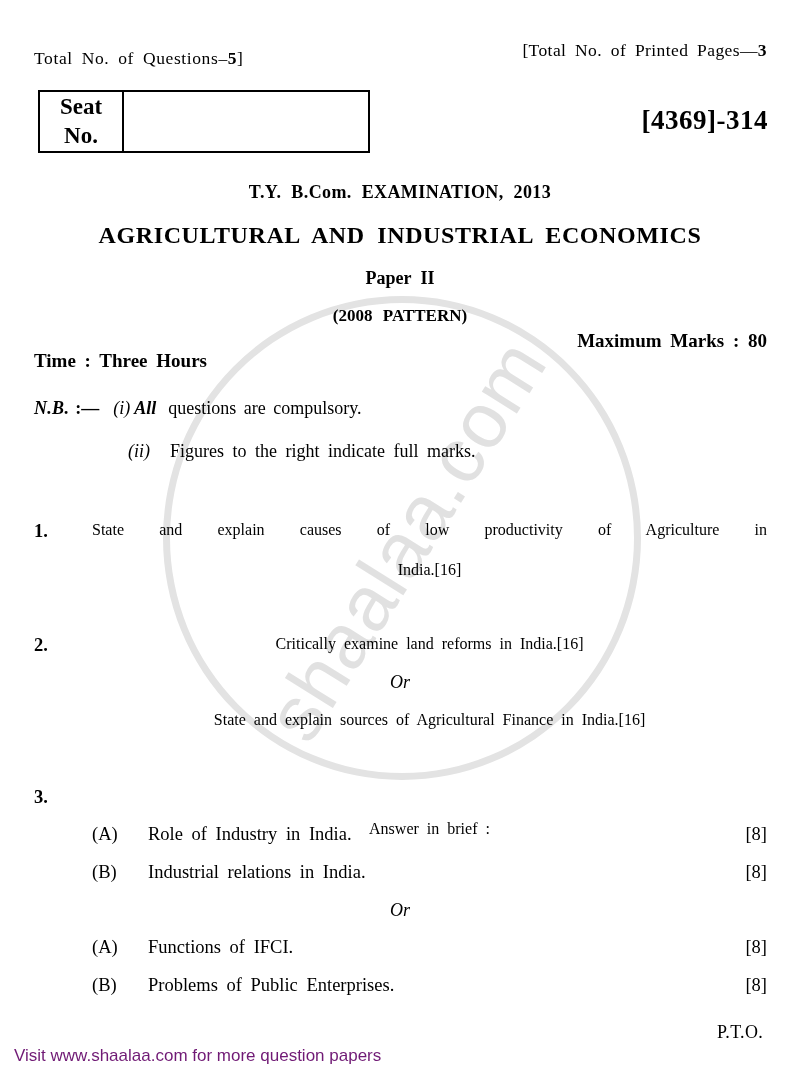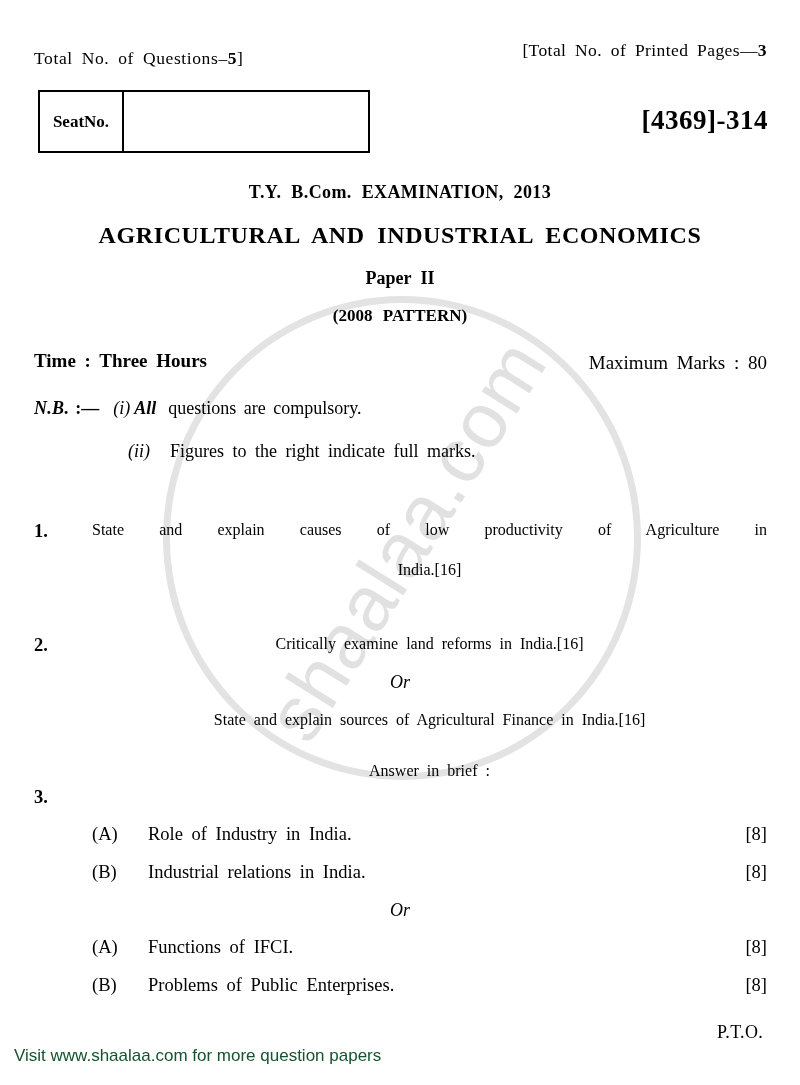--- a/index.html
+++ b/index.html
@@ -84,25 +84,25 @@
     width: 332px; height: 63px;
     border: 2.5px solid #000;
     box-sizing: border-box;
     display: flex;
   }
   .seat-label {
     width: 84px;
     border-right: 2.5px solid #000;
     box-sizing: border-box;
     display: flex;
-    flex-direction: row;
+    flex-direction: column;
     align-items: center;
     justify-content: center;
     font-weight: bold;
-    font-size: 17px;
+    font-size: 23px;
     line-height: 1.25;
   }
   .seat-blank { flex: 1; }
 
   
   .paper-code {
     right: 32px; top: 105px;
     font-size: 27px;
     font-weight: bold;
     letter-spacing: 0.5px;
@@ -141,23 +141,23 @@
   }
 
   
   .tm-left {
     left: 34px; top: 350px;
     font-size: 19px;
     font-weight: bold;
     word-spacing: 4px;
   }
   .tm-right {
-    right: 33px; top: 352px;
+    right: 33px; top: 330px;
     font-size: 19px;
-    font-weight: normal;
+    font-weight: bold;
     word-spacing: 4px;
   }
 
   
   .nb-line1 { left: 34px; top: 398px; font-size: 18px; }
   .nb-line2 { left: 128px; top: 441px; font-size: 18px; }
   .nb-tag {
     font-weight: bold;
     font-style: italic;
     letter-spacing: 0.3px;
@@ -219,21 +219,21 @@
   
   .pto {
     right: 37px; top: 1022px;
     font-size: 18px;
     letter-spacing: 0.3px;
   }
   .shaalaa-banner {
     left: 14px; top: 1046px;
     font-family: "Liberation Sans", "DejaVu Sans", sans-serif;
     font-size: 17px;
-    color: #14532d;
+    color: #701a75;
   }
 </style>
 </head>
 <body>
 
 <div class="page">
 
   <div class="watermark">
     <div class="wm-circle"></div>
     <div class="wm-text">shaalaa.com</div>
@@ -291,21 +291,21 @@
     </div>
     <div class="or-center" style="top:672px">Or</div>
     <div class="qbody" style="top:711px">
       <div class="qline">
         <span class="word-sp">State  and  explain  sources  of  Agricultural  Finance  in  India.</span>
         <span class="marks">[16]</span>
       </div>
     </div>
 
     <div class="qnum" style="top:787px">3.</div>
-    <div class="qbody" style="top:762px">
+    <div class="qbody" style="top:820px">
       <div class="qline">
         <span class="word-sp">Answer  in  brief  :</span>
       </div>
     </div>
 
     <div class="sub" style="top:824px">
       <span class="sub-tag">(A)</span>
       <span class="sub-text">Role  of  Industry  in  India.</span>
       <span class="marks">[8]</span>
     </div>

